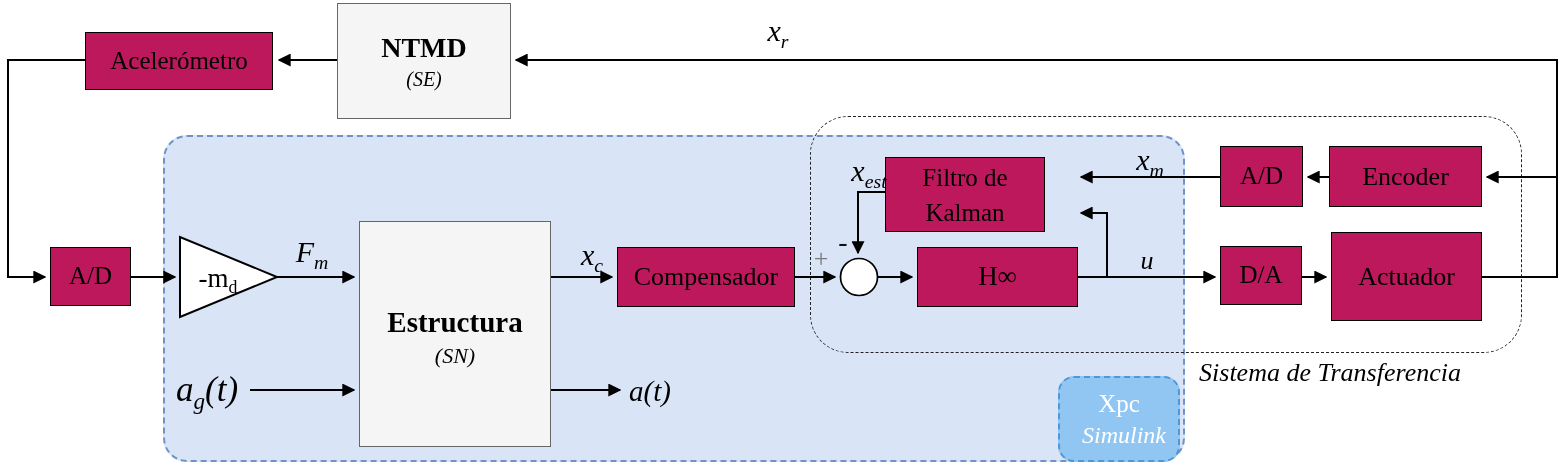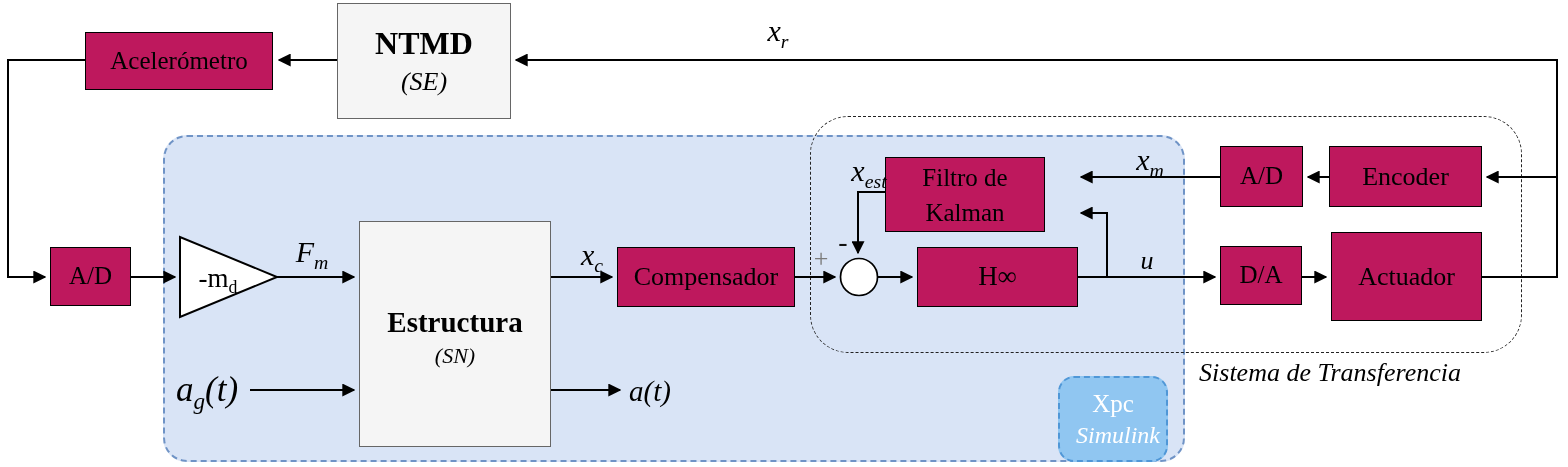--- a/index.html
+++ b/index.html
@@ -10,21 +10,21 @@
   .region{position:absolute;box-sizing:border-box;}
   #simulink-region{
     left:163px;top:135px;width:1022px;height:327px;
     background:#d9e4f6;border:2px dashed #6f93c6;border-radius:24px;
   }
   #transfer-region{
     left:810px;top:116px;width:712px;height:237px;
     background:transparent;border:1.5px dashed #222;border-radius:38px;
   }
   #xpc-box{
-    left:1058px;top:376px;width:110px;height:86px;
+    left:1058px;top:376px;width:122px;height:86px;
     background:#90c6f1;border:2px dashed #4f97d7;border-radius:16px;
     display:flex;flex-direction:column;align-items:center;justify-content:center;
     color:#fff;line-height:1.25;
   }
   #xpc-box .xpc-line1{font-size:25px;}
   #xpc-box .xpc-line2{font-size:24px;font-style:italic;margin-left:10px;}
   svg.wires{position:absolute;left:0;top:0;}
   .box{
     position:absolute;box-sizing:border-box;background:#be185d;border:1.7px solid #000;
     display:flex;flex-direction:column;align-items:center;justify-content:center;
@@ -79,22 +79,22 @@
     </g>
     <polygon points="180,237 180,317 277,277" fill="#fff" stroke="#000" stroke-width="2"></polygon>
     <circle cx="859" cy="277" r="18.5" fill="#fff" stroke="#000" stroke-width="1.7"></circle>
   </svg>
 
   <div class="box" style="left:85px;top:32px;width:188px;height:58px;">
     <span>Acelerómetro</span>
   </div>
 
   <div class="box gray" style="left:337px;top:3px;width:174px;height:116px;">
-    <span class="title" style="font-size:32px;">NTMD</span>
-    <span class="subtitle" style="font-size:26px;">(SE)</span>
+    <span class="title" style="font-size:28px;">NTMD</span>
+    <span class="subtitle" style="font-size:20px;">(SE)</span>
   </div>
 
   <div class="box" style="left:50px;top:247px;width:81px;height:59px;">
     <span>A/D</span>
   </div>
 
   <div class="siglabel plain" style="left:218px;top:278px;font-size:27px;">
     <span>-m</span><sub>d</sub>
   </div>
 

